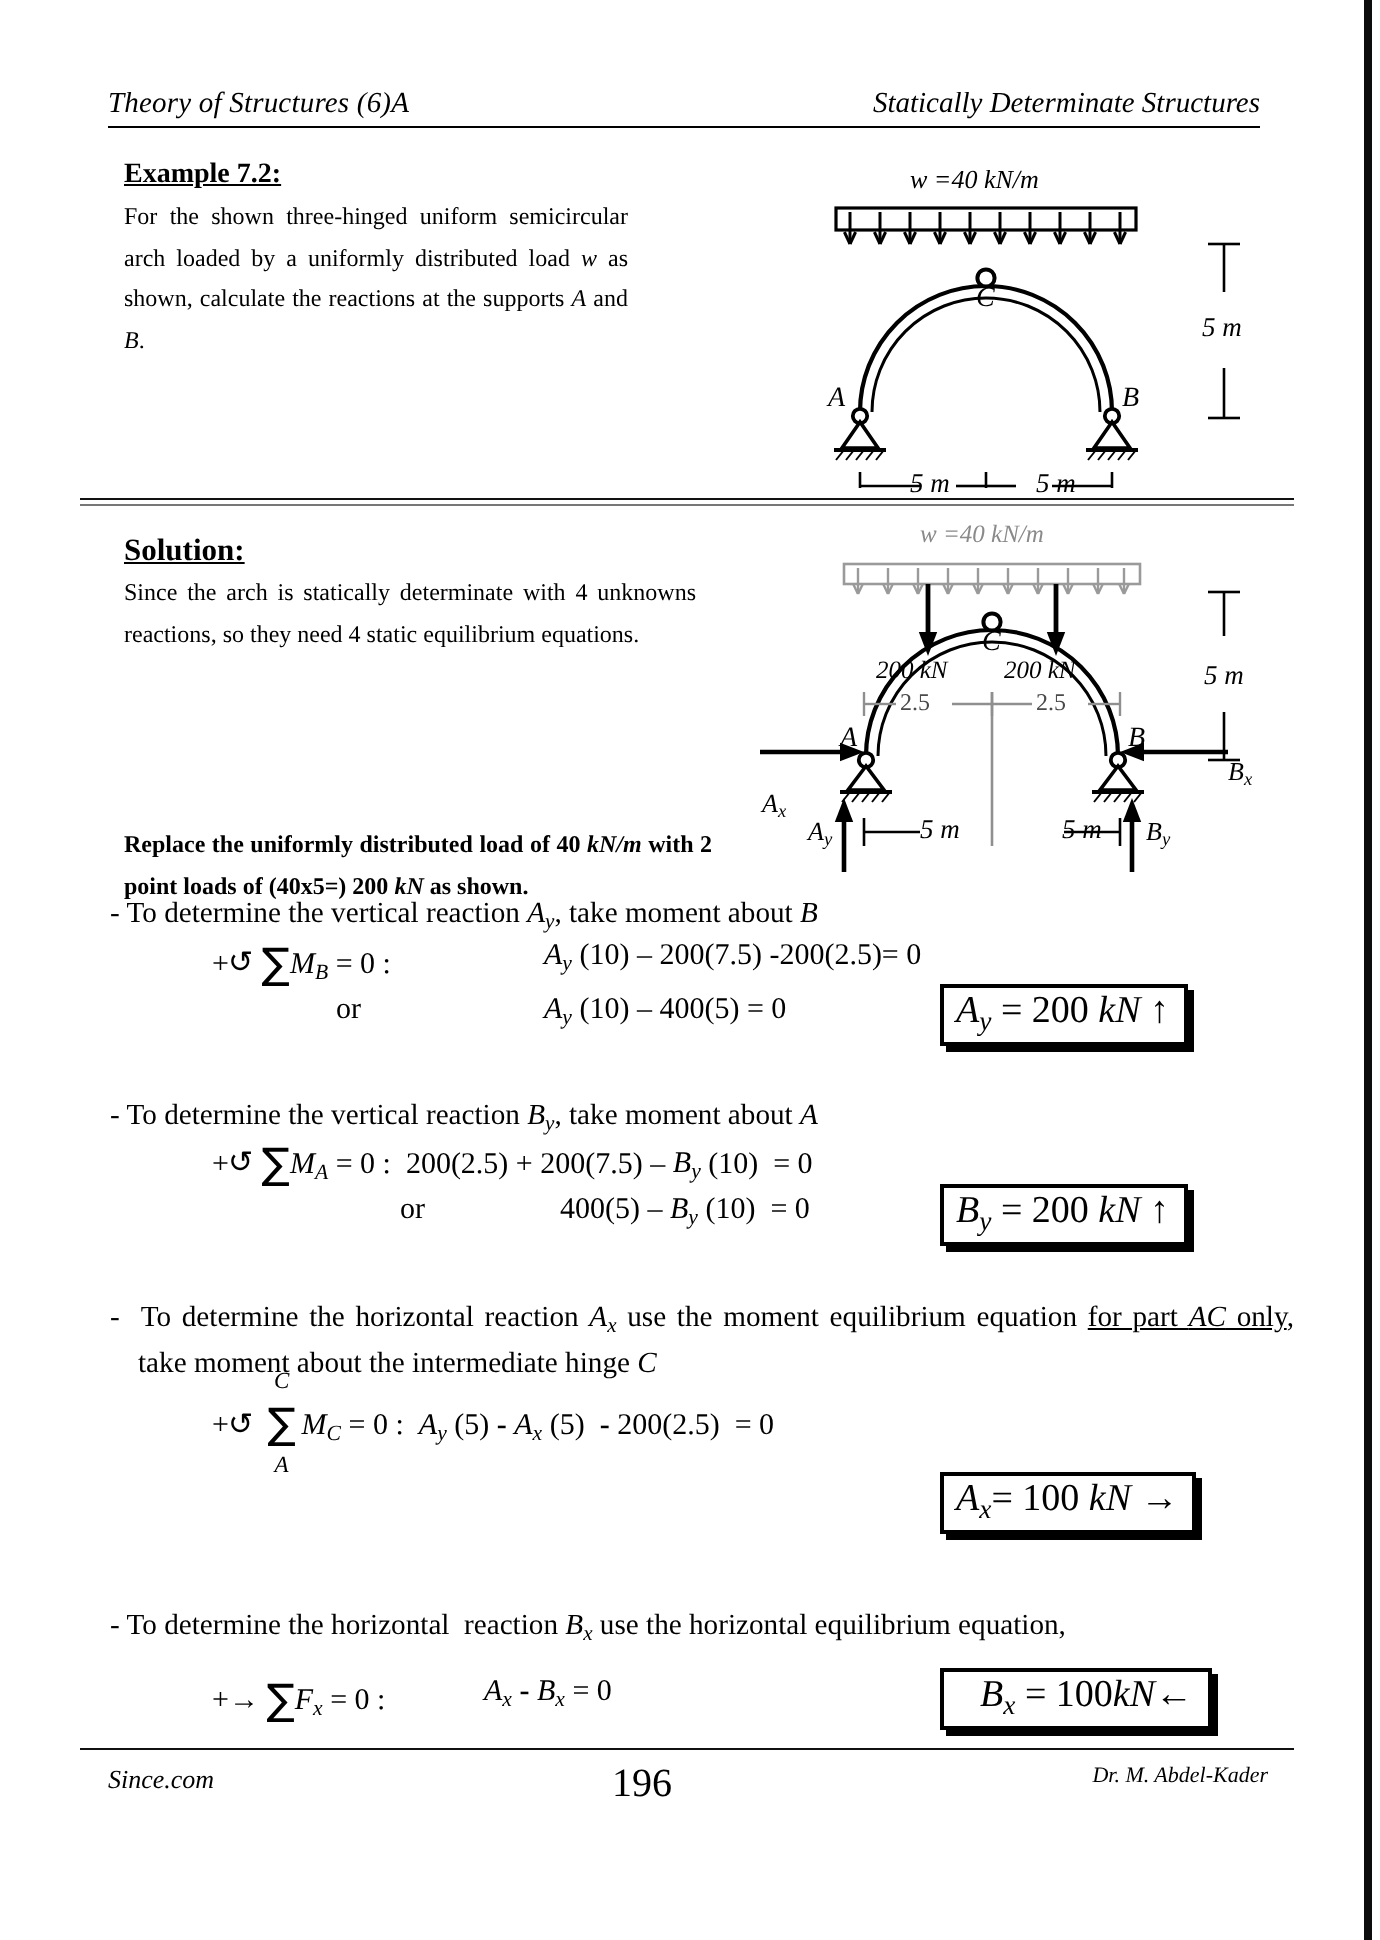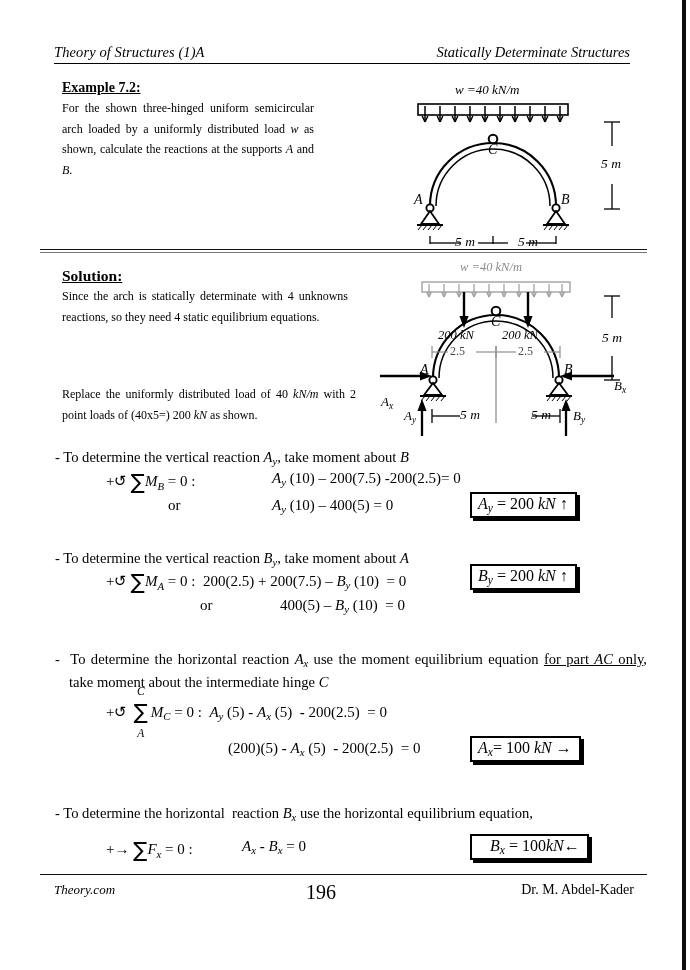--- a/index.html
+++ b/index.html
@@ -62,21 +62,21 @@
     position:absolute;
     font-size:12px;line-height:20.5px;
     text-align:justify;
   }
   .para.intro{left:62px;top:98px;width:252px;}
   .sol-title{
     position:absolute;left:62px;top:267px;
     font-weight:bold;font-size:15.5px;text-decoration:underline;
   }
   .para.sol1{left:62px;top:286px;width:286px;}
-  .para.sol2{left:62px;top:384px;width:294px;}
+  .para.sol2{left:62px;top:412px;width:294px;font-weight:bold;}
   .line{
     position:absolute;font-size:14.6px;line-height:19px;
   }
   .line.l1{left:55px;top:448px;}
   .line.l2{left:55px;top:549px;}
 
   .hangpara{
     position:absolute;font-size:14.6px;line-height:19.5px;
     text-align:justify;
   }
@@ -105,40 +105,40 @@
   .sigAC .bot{
     position:absolute;left:0;bottom:-15px;width:20px;text-align:center;
     font-size:11.5px;font-style:italic;
   }
 
   .ansbox{
     position:absolute;
     border:2.6px solid #000;
     box-shadow:3px 3px 0 #000;
     padding:1px 7px 2px 6px;
-    font-size:16px;white-space:nowrap;background:#fff;text-align:right;
+    font-size:19px;white-space:nowrap;background:#fff;text-align:right;
   }
 
   
   .footer{position:absolute;top:882px;left:54px;width:580px;height:20px;}
   .footer .f-left{position:absolute;left:0;top:0;font-style:italic;font-size:13px;}
   .footer .f-mid{position:absolute;left:252px;top:-1px;font-size:20px;}
-  .footer .f-right{position:absolute;right:0;top:0;font-size:14px;}
+  .footer .f-right{position:absolute;right:0;top:0;font-style:italic;font-size:11px;}
 
   
   .fig{position:absolute;}
   .fig svg{display:block;}
 </style>
 </head>
 <body>
 
 <div class="page">
 
   <div class="header">
-    <div class="h-left">Theory of Structures (1)A</div>
+    <div class="h-left">Theory of Structures (6)A</div>
     <div class="h-right">Statically Determinate Structures</div>
     <div class="h-rule"></div>
   </div>
 
   <div class="ex-title">Example 7.2:</div>
   <div class="para intro">For the shown three-hinged uniform semicircular arch loaded by a uniformly distributed load <i>w</i> as shown, calculate the reactions at the supports <i>A</i> and <i>B</i>.</div>
 
   <div class="fig" style="left:398px;top:84px;">
     <svg width="252" height="160" viewBox="0 0 252 160">
 
@@ -366,38 +366,37 @@
   <div class="eq" style="left:106px;top:470px;">+<span class="ccw">↻</span> <span class="sigma">∑</span><i>M</i><span class="sub">B</span> = 0 :</div>
   <div class="eq" style="left:272px;top:470px;"><i>A<span class="sub">y</span></i> (10) – 200(7.5) -200(2.5)= 0</div>
   <div class="eq" style="left:168px;top:497px;">or</div>
   <div class="eq" style="left:272px;top:497px;"><i>A<span class="sub">y</span></i> (10) – 400(5) = 0</div>
   <div class="ansbox" style="left:470px;top:492px;"><i>A<span class="sub">y</span></i> = 200 <i>kN</i> ↑</div>
 
   <div class="line l2">- To determine the vertical reaction <i>B<span class="sub">y</span></i>, take moment about <i>A</i></div>
   <div class="eq" style="left:106px;top:570px;">+<span class="ccw">↻</span> <span class="sigma">∑</span><i>M</i><span class="sub">A</span> = 0 :&nbsp; 200(2.5) + 200(7.5) – <i>B<span class="sub">y</span></i> (10)&nbsp; = 0</div>
   <div class="eq" style="left:200px;top:597px;">or</div>
   <div class="eq" style="left:280px;top:597px;">400(5) – <i>B<span class="sub">y</span></i> (10)&nbsp; = 0</div>
-  <div class="ansbox" style="left:470px;top:564px;"><i>B<span class="sub">y</span></i> = 200 <i>kN</i> ↑</div>
+  <div class="ansbox" style="left:470px;top:592px;"><i>B<span class="sub">y</span></i> = 200 <i>kN</i> ↑</div>
 
   <div class="hangpara h1">
     <span class="ind">-&nbsp; To determine the horizontal reaction <i>A<span class="sub">x</span></i> use the moment equilibrium equation <span class="u">for part <i>AC</i> only</span>, take moment about the intermediate hinge <i>C</i></span>
   </div>
   <div class="eq" style="left:106px;top:700px;">+<span class="ccw">↻</span> <span class="sigAC"><span class="top">C</span><span class="sg">∑</span><span class="bot">A</span></span><i>M<span class="nsub" style="font-style:italic">C</span></i> = 0 :&nbsp; <i>A<span class="sub">y</span></i> (5) <b>-</b> <i>A<span class="sub">x</span></i> (5)&nbsp; <b>-</b> 200(2.5)&nbsp; = 0</div>
-  <div class="eq" style="left:228px;top:740px;">(200)(5) <b>-</b> <i>A<span class="sub">x</span></i> (5)&nbsp; <b>-</b> 200(2.5)&nbsp; = 0</div>
   <div class="ansbox" style="left:470px;top:736px;"><i>A<span class="sub">x</span></i>= 100 <i>kN</i> →</div>
 
   <div class="hangpara h2">
     <span class="ind">- To determine the horizontal&nbsp; reaction <i>B<span class="sub">x</span></i> use the horizontal equilibrium equation,</span>
   </div>
   <div class="eq" style="left:106px;top:838px;">+→ <span class="sigma">∑</span><i>F</i><span class="sub">x</span> = 0 :</div>
   <div class="eq" style="left:242px;top:838px;"><i>A<span class="sub">x</span></i> <b>-</b> <i>B<span class="sub">x</span></i> = 0</div>
   <div class="ansbox" style="left:470px;top:834px;padding-left:18px;"><i>B<span class="sub">x</span></i> = 100<i>kN</i>←</div>
 
   <div class="sep s2"></div>
   <div class="footer">
-    <div class="f-left">Theory.com</div>
+    <div class="f-left">Since.com</div>
     <div class="f-mid">196</div>
     <div class="f-right">Dr. M. Abdel-Kader</div>
   </div>
 
   <div class="scan-edge"></div>
   <div class="scan-edge2"></div>
 </div>
 
 </body></html>

